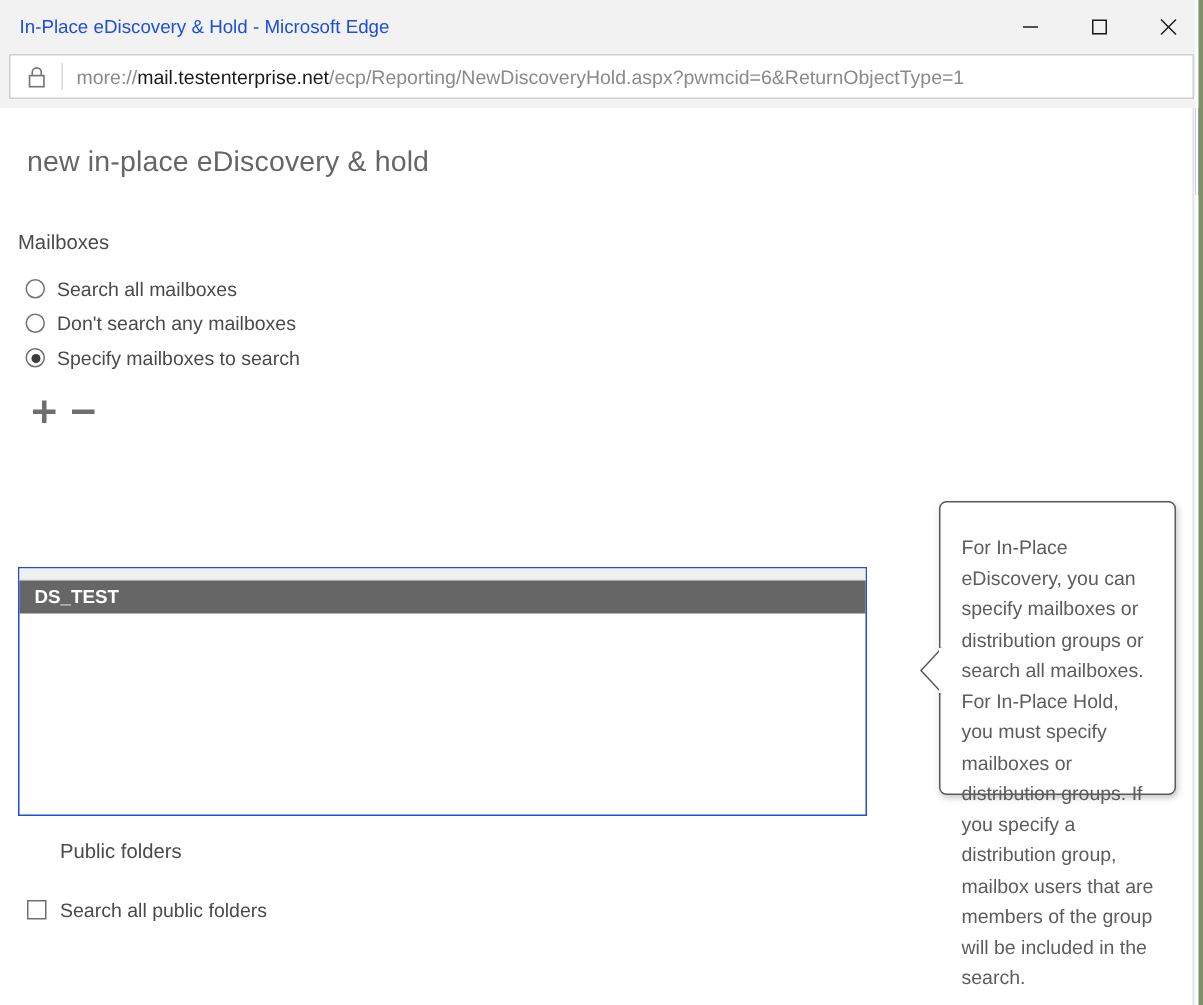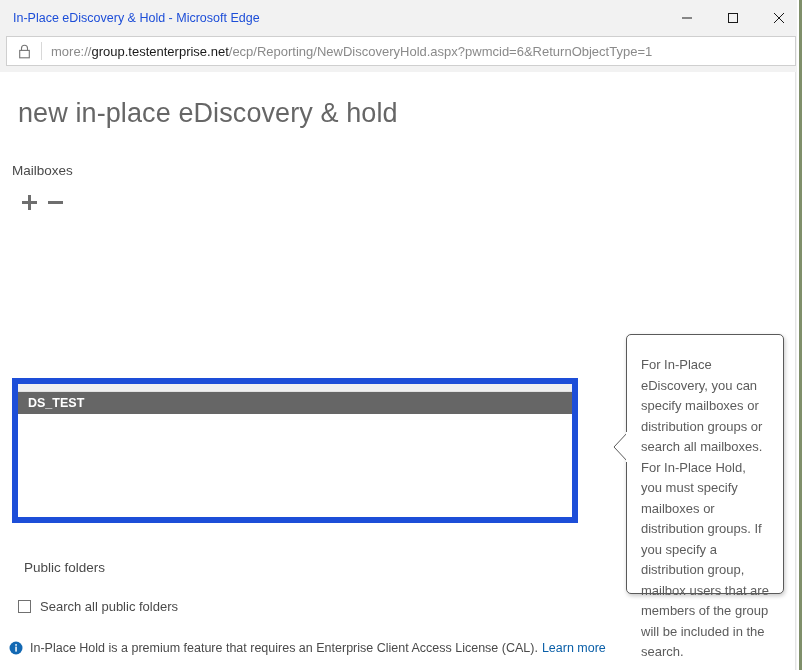--- a/index.html
+++ b/index.html
@@ -85,21 +85,21 @@
 
   
   .page {
     position: relative;
     height: 598px;
     background: #ffffff;
     padding: 0;
     box-sizing: border-box;
   }
   .page-title {
-    font-size: 27px;
+    font-size: 19px;
     color: #666666;
     font-weight: 400;
     padding: 26px 0 0 18px;
     letter-spacing: .1px;
   }
 
   .section-label {
     font-size: 13.5px;
     color: #4a4a4a;
     font-weight: normal;
@@ -154,22 +154,22 @@
     align-items: center;
     justify-content: center;
   }
 
   
   .listbox {
     position: absolute;
     left: 12px;
     top: 306px;
     width: 566px;
-    height: 145px;
-    border: 6px solid #1d4ed8;
+    height: 166px;
+    border: 1px solid #1d4ed8;
     background: #ffffff;
     box-sizing: border-box;
   }
   .listbox-headstrip {
     height: 7px;
     background: #f0f0f0;
     border-bottom: 1px solid #e2e2e2;
   }
   .list-row {
     height: 22px;
@@ -179,21 +179,21 @@
     color: #ffffff;
     font-size: 12.5px;
     font-weight: bold;
     padding-left: 10px;
     box-sizing: border-box;
   }
 
   
   .pf-label {
     position: absolute;
-    left: 12px;
+    left: 28px;
     top: 488px;
   }
   .checkbox-row {
     position: absolute;
     left: 18px;
     top: 527px;
     display: flex;
     align-items: center;
     text-align: right;
   }
@@ -237,21 +237,21 @@
     text-decoration: none;
     white-space: nowrap;
   }
 
   
   .callout {
     position: absolute;
     left: 626px;
     top: 262px;
     width: 158px;
-    height: 260px;
+    height: 196px;
     background: #ffffff;
     border: 1px solid #5a5a5a;
     border-radius: 5px;
     box-sizing: border-box;
     box-shadow: 1px 2px 4px rgba(0,0,0,.22);
   }
   .callout-text {
     font-size: 13px;
     color: #5c5c5c;
     line-height: 20.5px;
@@ -328,31 +328,45 @@
 
 <div class="addressbar-wrap">
   <div class="addressbar">
     <div class="lock-icon">
       <svg width="13" height="15" viewBox="0 0 13 15">
         <path d="M3.5 6.5 V4.2 a3 3 0 0 1 6 0 V6.5" fill="none" stroke="#757575" stroke-width="1.1"></path>
         <rect x="1.7" y="6.4" width="9.6" height="7.4" fill="none" stroke="#757575" stroke-width="1.1"></rect>
       </svg>
     </div>
     <div class="addr-sep"></div>
-    <div class="url-text"><span>more://</span><span class="url-host">group.testenterprise.net</span><span>/ecp/Reporting/NewDiscoveryHold.aspx?pwmcid=6&amp;ReturnObjectType=1</span></div>
+    <div class="url-text"><span>more://</span><span class="url-host">mail.testenterprise.net</span><span>/ecp/Reporting/NewDiscoveryHold.aspx?pwmcid=6&amp;ReturnObjectType=1</span></div>
   </div>
 </div>
 
 <div class="page">
 
   <div class="page-title">new in-place eDiscovery &amp; hold</div>
 
   <div style="height:34px"></div>
   <div class="section-label">Mailboxes</div>
 
+  <div class="radio-list">
+    <div class="radio-row">
+      <span class="radio"></span>
+      <span class="radio-label">Search all mailboxes</span>
+    </div>
+    <div class="radio-row">
+      <span class="radio"></span>
+      <span class="radio-label">Don't search any mailboxes</span>
+    </div>
+    <div class="radio-row">
+      <span class="radio checked"></span>
+      <span class="radio-label">Specify mailboxes to search</span>
+    </div>
+  </div>
 
   <div class="pm-toolbar">
     <div class="pm-btn">
       <svg width="17" height="17" viewBox="0 0 17 17">
         <rect x="7" y="1" width="3" height="15" fill="#6e6e6e"></rect>
         <rect x="1" y="7" width="15" height="3" fill="#6e6e6e"></rect>
       </svg>
     </div>
     <div class="pm-btn">
       <svg width="17" height="17" viewBox="0 0 17 17">
@@ -368,31 +382,20 @@
     </div>
   </div>
 
   <div class="section-label pf-label">Public folders</div>
 
   <div class="checkbox-row">
     <span class="checkbox"></span>
     <span class="checkbox-label">Search all public folders</span>
   </div>
 
-  <div class="info-note">
-    <span class="info-icon">
-      <svg width="14" height="14" viewBox="0 0 14 14">
-        <circle cx="7" cy="7" r="6.5" fill="#1268b3"></circle>
-        <rect x="6.3" y="5.6" width="1.5" height="5" fill="#ffffff"></rect>
-        <rect x="6.3" y="3.1" width="1.5" height="1.7" fill="#ffffff"></rect>
-      </svg>
-    </span>
-    <span class="info-text">In-Place Hold is a premium feature that requires an Enterprise Client Access License (CAL).</span>
-    <a class="info-link" href="#" style="padding-left:4px">Learn more</a>
-  </div>
 
   <div class="callout">
     <svg class="callout-arrow" viewBox="0 0 15 32">
       <path d="M15 1 L1 16 L15 31" fill="#ffffff" stroke="#5a5a5a" stroke-width="1"></path>
       <line x1="14" y1="1" x2="14" y2="31" stroke="#ffffff" stroke-width="2"></line>
     </svg>
     <div class="callout-text">For In-Place eDiscovery, you can specify mailboxes or distribution groups or search all mailboxes. For In-Place Hold, you must specify mailboxes or distribution groups. If you specify a distribution group, mailbox users that are members of the group will be included in the search.</div>
   </div>
 
 </div>

